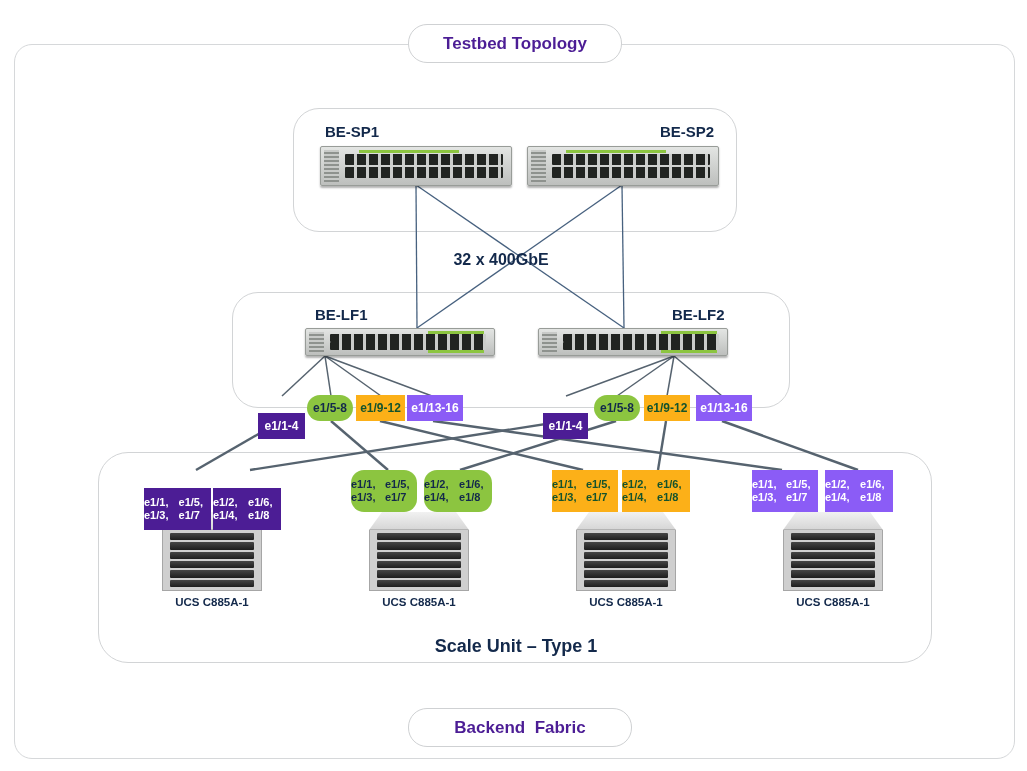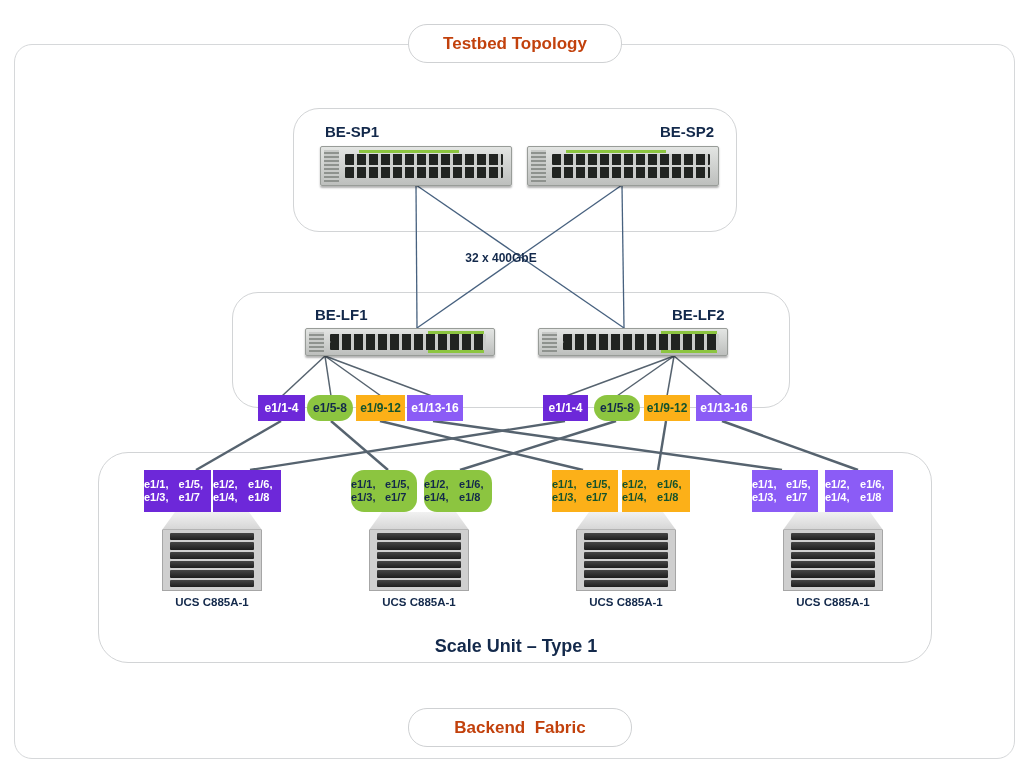--- a/index.html
+++ b/index.html
@@ -4,36 +4,36 @@
 <style>
   html,body{margin:0;padding:0;background:#ffffff;}
   body{width:1027px;height:771px;position:relative;overflow:hidden;
        font-family:"Liberation Sans",sans-serif;color:#13294b;}
 
   
   .frame{position:absolute;border:1.6px solid #d6d8da;border-radius:18px;background:#ffffff;}
   .group-box{position:absolute;border:1.4px solid #d2d4d6;border-radius:26px;background:#ffffff;}
   .pill{position:absolute;border:1.4px solid #cfd1d3;border-radius:19px;background:#ffffff;
         display:flex;align-items:center;justify-content:center;
-        font-size:17px;font-weight:700;color:#c2410c;white-space:pre;z-index:6;}
+        font-size:17px;font-weight:700;color:#4c1d95;white-space:pre;z-index:6;}
 
   
   .dev-name{position:absolute;font-size:15px;font-weight:700;color:#13294b;z-index:5;}
-  .small-note{position:absolute;font-size:12px;font-weight:700;color:#13294b;text-align:center;z-index:5;}
+  .small-note{position:absolute;font-size:16px;font-weight:700;color:#13294b;text-align:center;z-index:5;}
   .scale-label{position:absolute;font-size:18px;font-weight:700;color:#13294b;text-align:center;z-index:5;}
   .server-name{position:absolute;font-size:11.5px;font-weight:700;color:#13294b;text-align:center;width:110px;z-index:5;}
 
   
   .port-label{position:absolute;height:26px;top:395px;display:flex;align-items:center;justify-content:center;
               font-size:12px;font-weight:700;z-index:5;}
   
   .nic-box{position:absolute;top:470px;height:42px;display:flex;flex-direction:row;align-items:center;
            justify-content:center;font-size:11px;font-weight:700;line-height:13px;z-index:5;}
 
-  [data-color="slate"]{background:#6d28d9;color:#ffffff;}
+  [data-color="slate"]{background:#4c1d95;color:#ffffff;margin-top:18px;}
   [data-color="green"]{background:#8cc540;color:#13294b;border-radius:13px;}
   [data-color="orange"]{background:#fcb018;color:#14532d;}
   [data-color="purple"]{background:#8b5cf6;color:#ffffff;}
 
   
   .switch{position:absolute;border:1px solid #989c98;border-radius:2px;
           background:linear-gradient(180deg,#e3e5e3,#bdbfbd);
           box-shadow:0 1.5px 2px rgba(0,0,0,.3);z-index:4;}
   .switch .vents{position:absolute;left:3px;top:3px;bottom:3px;width:15px;
           background:repeating-linear-gradient(0deg,#8e928e 0 2px,#c8cac8 2px 4px);}

